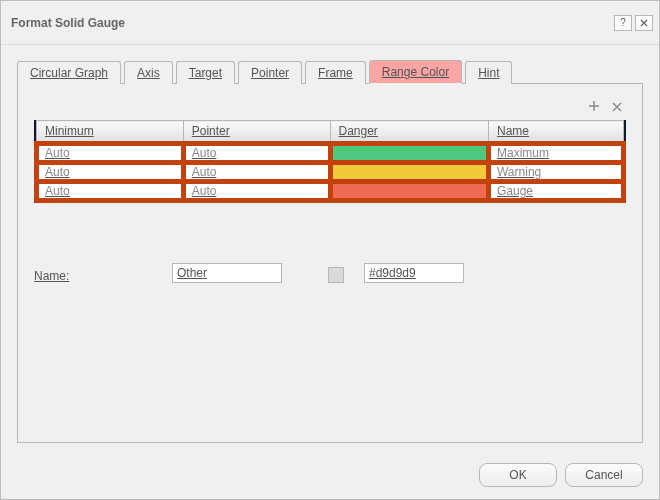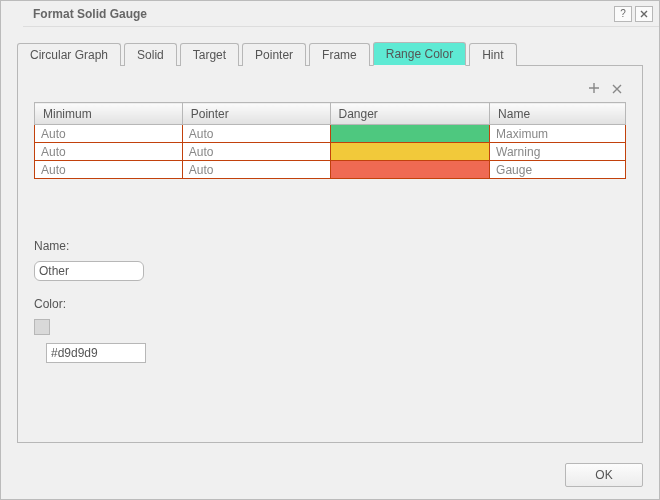--- a/index.html
+++ b/index.html
@@ -13,27 +13,26 @@
   .dialog {
     width: 660px;
     height: 500px;
     background: #f0f0f0;
     border: 1px solid #bbb;
     position: relative;
     display: flex;
     flex-direction: column;
   }
   .titlebar {
-    height: 26px;
+    height: 44px;
     display: flex;
     align-items: center;
     padding: 0 6px 0 10px;
     border-bottom: 1px solid #ddd;
     background: #f0f0f0;
-    margin-left: 22px;
   }
   .titlebar .title {
     font-weight: bold;
     color: #666;
     flex: 1;
   }
   .titlebar .winbtn {
     width: 18px;
     height: 16px;
     border: 1px solid #b7b7b7;
@@ -45,20 +44,21 @@
     font-size: 10px;
     color: #666;
     line-height: 1;
     cursor: pointer;
   }
   .content {
     flex: 1;
     padding: 14px 16px 10px 16px;
     display: flex;
     flex-direction: column;
+    text-decoration: underline;
   }
   .tabs {
     display: flex;
     align-items: flex-end;
     gap: 3px;
     position: relative;
     z-index: 2;
   }
   .tab {
     border: 1px solid #b7b7b7;
@@ -66,21 +66,21 @@
     padding: 4px 12px;
     background: #f0f0f0;
     border-radius: 3px 3px 0 0;
     color: #555;
     cursor: pointer;
     position: relative;
     top: 1px;
     font-size: 12px;
   }
   .tab.active {
-    background: #5eead4;
+    background: #fca5a5;
     border-bottom: 1px solid #f0f0f0;
     z-index: 3;
   }
   .tabpanel {
     border: 1px solid #b7b7b7;
     flex: 1;
     padding: 16px 16px 12px 16px;
     position: relative;
     z-index: 1;
     margin-top: 0;
@@ -105,38 +105,37 @@
     text-align: left;
     font-weight: normal;
     color: #555;
     font-size: 12px;
     padding: 3px 8px;
     border: 1px solid #b7b7b7;
     background: linear-gradient(#fbfbfb, #e1e1e1);
     height: 22px;
   }
   table.grid td {
-    border: 1px solid #c2410c;
+    border: 5px solid #c2410c;
     padding: 0 6px;
     height: 18px;
     font-size: 12px;
     color: #888;
     background: #fff;
   }
   table.grid td.colorcell { padding: 0; }
   .swatchfull {
     width: 100%;
     height: 100%;
   }
   .formrow {
     display: flex;
-    align-items: flex-start;
+    align-items: flex-end;
     margin-top: 60px;
     gap: 8px;
-    flex-direction: column;
   }
   .formrow .lbl { width: 130px; color:#555; }
   .formrow .lbl2 { width: 130px; color:#555; }
   .formrow input[type=text] {
     font-family: inherit;
     font-size: 12px;
     border: 1px solid #b7b7b7;
     background: #fff;
     padding: 2px 4px;
     height: 20px;
@@ -158,21 +157,21 @@
     min-width: 78px;
     height: 24px;
     border: 1px solid #b7b7b7;
     background: linear-gradient(#fcfcfc, #ececec);
     color: #555;
     font-size: 12px;
     cursor: pointer;
     display: flex;
     align-items: center;
     justify-content: center;
-    border-radius: 2px;
+    border-radius: 8px;
   }
 </style>
 </head>
 <body>
 
 <div class="dialog">
 
   <div class="titlebar">
     <div class="title">Format Solid Gauge</div>
     <div class="winbtn">?</div>
@@ -180,21 +179,21 @@
       <svg width="8" height="8" viewBox="0 0 8 8">
           <path d="M1 1 L7 7 M7 1 L1 7" stroke="#666" stroke-width="1.4"></path>
         </svg>
     </div>
   </div>
 
   <div class="content">
 
     <div class="tabs">
       <div class="tab">Circular Graph</div>
-      <div class="tab">Solid</div>
+      <div class="tab">Axis</div>
       <div class="tab">Target</div>
       <div class="tab">Pointer</div>
       <div class="tab">Frame</div>
       <div class="tab active">Range Color</div>
       <div class="tab">Hint</div>
     </div>
 
     <div class="tabpanel">
 
       <div class="toolbar">
@@ -248,27 +247,27 @@
               <td class="colorcell">
                 <div class="swatchfull" style="background: rgb(239, 106, 83);"></div>
               </td>
               <td>Gauge</td>
             </tr>
           </tbody>
       </table>
 
       <div class="formrow">
         <div class="lbl">Name:</div>
-        <input type="text" style="width: 110px; border-radius: 6px;" value="Other">
+        <input type="text" style="width: 110px;" value="Other">
         <div style="width:30px"></div>
-        <div class="lbl2">Color:</div>
         <span class="swatchsmall" style=";background:#d9d9d9"></span>
         <input type="text" style="width: 100px; margin-left: 12px;" value="#d9d9d9">
       </div>
 
     </div>
   </div>
 
   <div class="footer">
     <div class="btn">OK</div>
+    <div class="btn">Cancel</div>
   </div>
 
 </div>
 
 </body></html>

